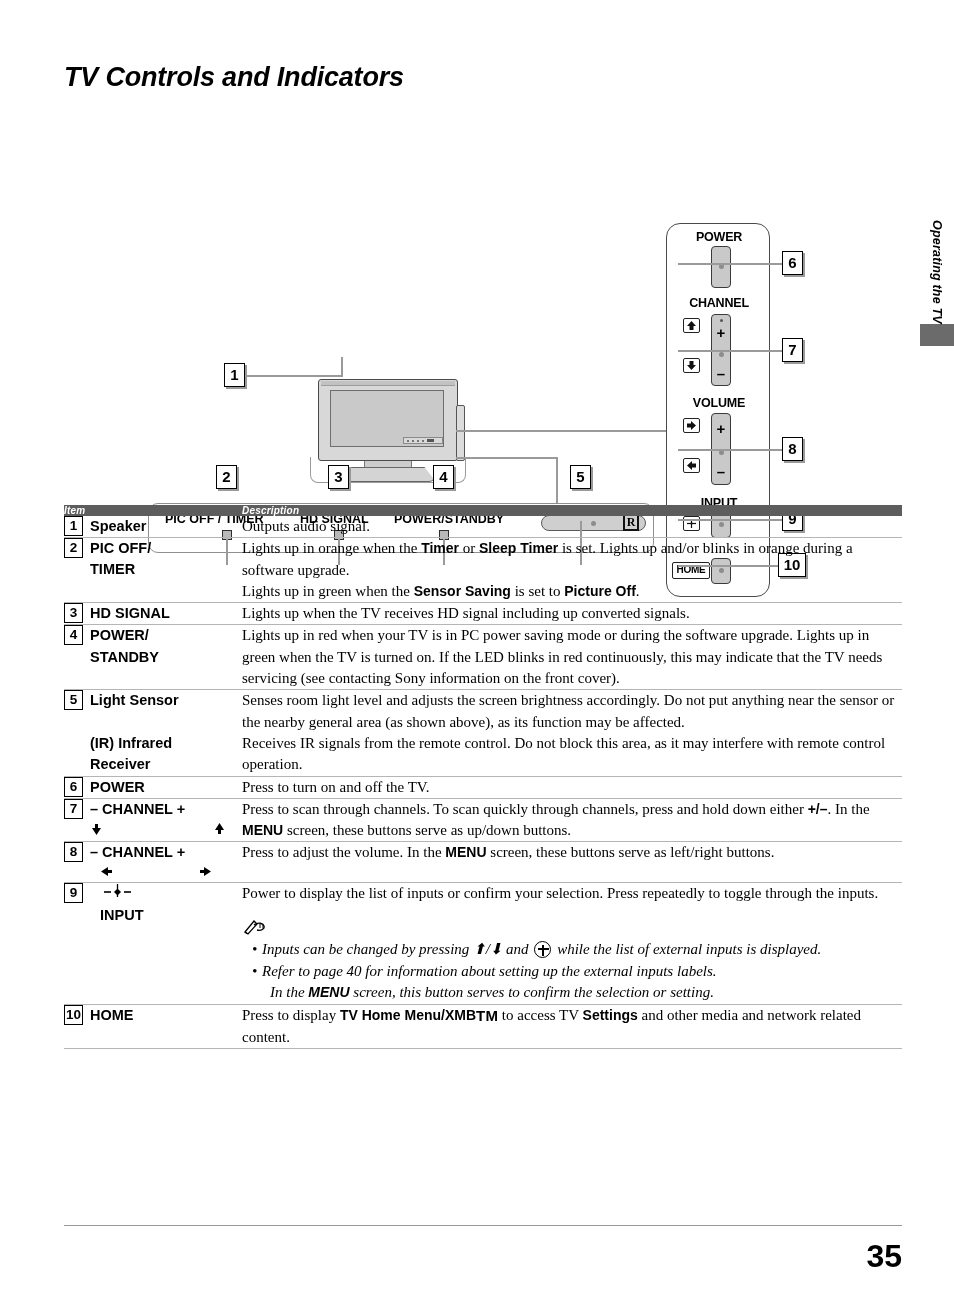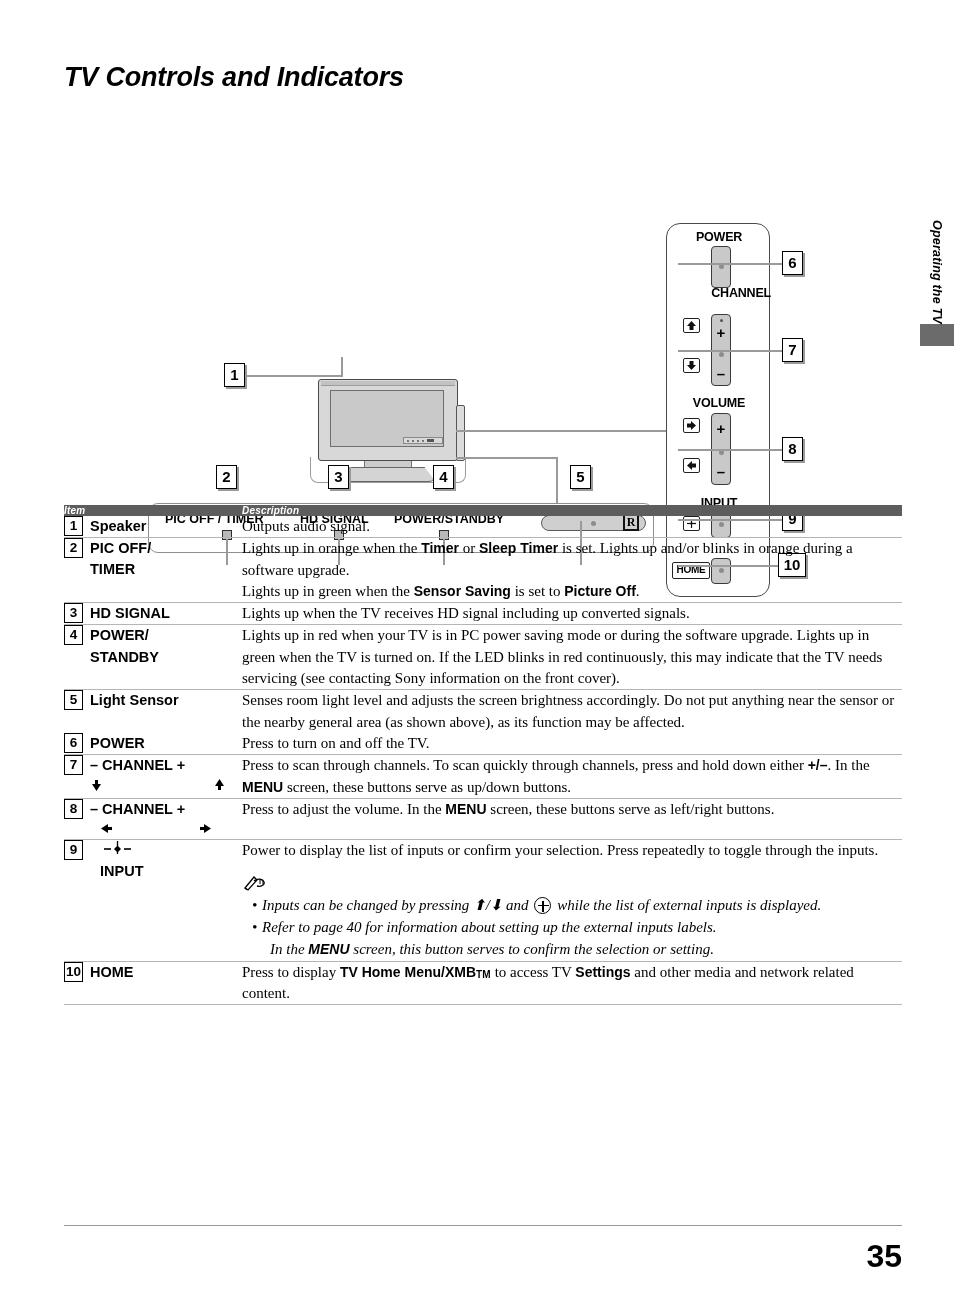--- a/index.html
+++ b/index.html
@@ -305,21 +305,21 @@
     position: absolute; left: 50%; top: 3px;
     width: 1.3px; height: 11px; margin-left: -0.6px;
     background: #000;
   }
   .circ-icon:after {
     content: "";
     position: absolute; top: 50%; left: 3px;
     height: 1.3px; width: 11px; margin-top: -0.6px;
     background: #000;
   }
-  .tm { font-size: 10px; vertical-align: -1px; letter-spacing: 0.2px; }
+  .tm { font-size: 15px; vertical-align: -1px; letter-spacing: 0.2px; }
 
   
   .footer-rule {
     position: absolute; left: 64px; bottom: 71px;
     width: 838px; height: 1px; background: #999;
   }
   .page-num {
     position: absolute; right: 52px; bottom: 22px;
     font-size: 32px; font-weight: bold;
   }
@@ -380,21 +380,21 @@
   <div class="lead v" style="left:580px; top:416px; height:44px;"></div>
   <div class="callout" style="left:570px; top:360px;">5</div>
 
   <div class="ctl-panel">
 
     <div class="ctl-title" style="top:6px;">POWER</div>
     <div class="ctl-btn" style="left:44px; top:22px; width:20px; height:42px;">
       <i style="top:17px;"></i>
     </div>
 
-    <div class="ctl-title" style="top:62px;text-align:right;">CHANNEL</div>
+    <div class="ctl-title" style="top:72px;">CHANNEL</div>
     <div class="ctl-btn" style="left:44px; top:90px; width:20px; height:72px;">
       <div class="ctl-dot-small" style="top:4px;"></div>
       <div class="plus" style="top:9px;">+</div>
       <i style="top:37px;"></i>
       <div class="minus" style="top:50px;">–</div>
     </div>
     <div class="glyph-box" style="left:16px; top:94px;">
       <svg width="15" height="13" viewBox="0 0 15 13">
           <polygon points="7.5,2 12,7 9.5,7 9.5,11 5.5,11 5.5,7 3,7" fill="#111"></polygon>
         </svg>
@@ -499,20 +499,28 @@
       </td>
       <td class="desc">Lights up in red when your TV is in PC power saving mode or during the software upgrade. Lights up in green when the TV is turned on. If the LED blinks in red continuously, this may indicate that the TV needs servicing (see contacting Sony information on the front cover).</td>
     </tr>
 
     <tr style="border-bottom:none;">
       <td class="num"><span class="numbox">5</span></td>
       <td class="item">Light Sensor</td>
       <td class="desc">Senses room light level and adjusts the screen brightness accordingly. Do not put anything near the sensor or the nearby general area (as shown above), as its function may be affected.</td>
     </tr>
 
+    <tr>
+      <td class="num"></td>
+      <td class="item">
+        <div>(IR) Infrared</div>
+        <div>Receiver</div>
+      </td>
+      <td class="desc">Receives IR signals from the remote control. Do not block this area, as it may interfere with remote control operation.</td>
+    </tr>
 
     <tr>
       <td class="num"><span class="numbox">6</span></td>
       <td class="item">POWER</td>
       <td class="desc">Press to turn on and off the TV.</td>
     </tr>
 
     <tr>
       <td class="num"><span class="numbox">7</span></td>
       <td class="item">

